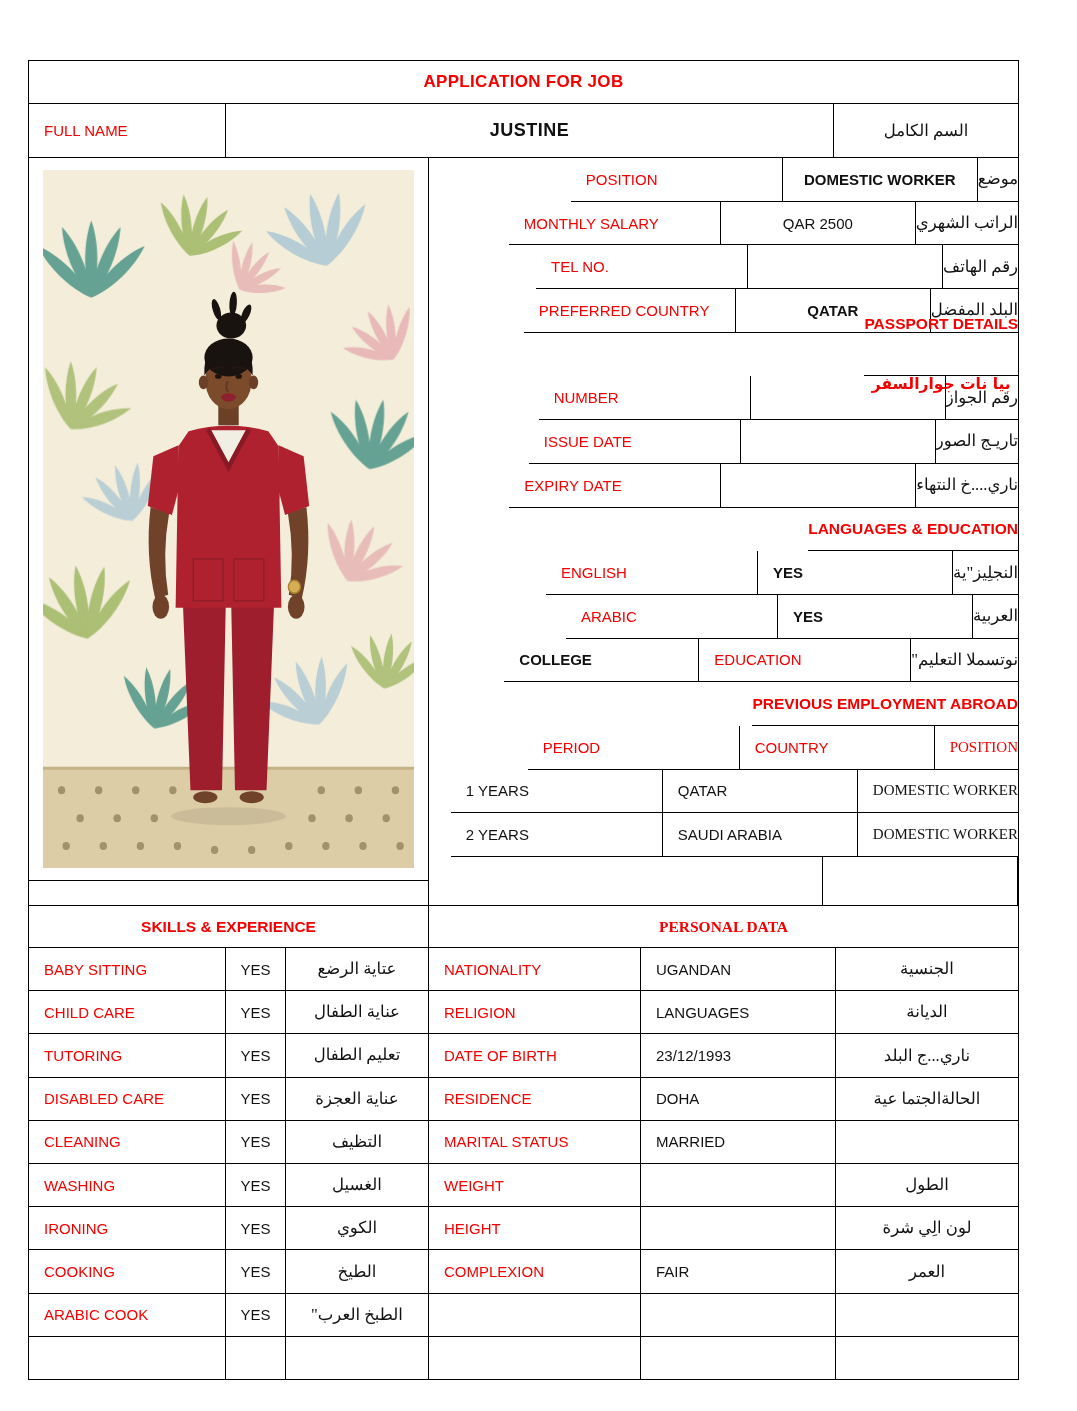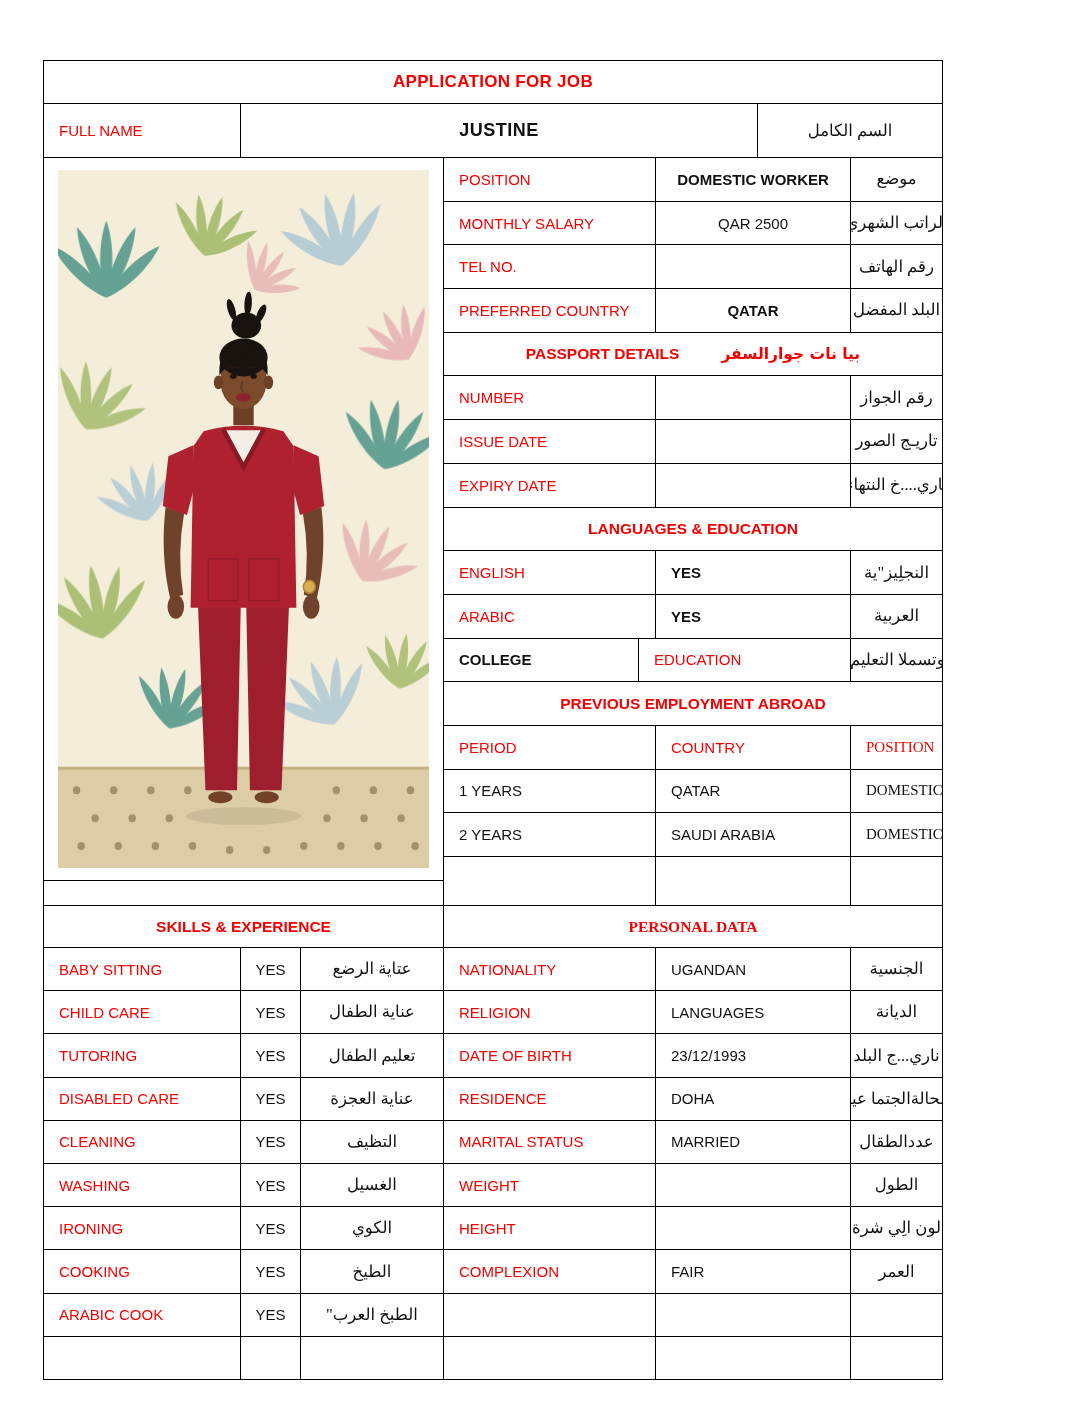--- a/index.html
+++ b/index.html
@@ -1,20 +1,20 @@
 <!DOCTYPE html>
 <html style="--red: #f40000; --ink: #111111;"><head>
 <meta charset="utf-8">
 <style>
   :root { --red:#f40000; --ink:#111111; --line:#000; }
   html,body{margin:0;padding:0;}
   body{background:#ffffff;}
   .page{position:relative;width:1077px;height:1411px;background:#fff;
         font-family:"Liberation Sans","DejaVu Sans",sans-serif;color:var(--ink);}
-  .form-table{position:absolute;left:43px;top:60px;width:900px;height:1320px;
+  .form-table{position:absolute;left:28px;top:60px;width:991px;height:1320px;
         border:1.6px solid var(--line);display:flex;flex-direction:column;background:#fff;
         box-sizing:border-box;font-size:15px;}
   .trow{display:flex;flex:0 0 auto;border-bottom:1px solid var(--line);box-sizing:border-box;min-height:0;}
   .trow.last{border-bottom:none;}
   .c{display:flex;align-items:center;border-right:1px solid var(--line);box-sizing:border-box;
      min-width:0;overflow:hidden;white-space:nowrap;}
   .c.endc{border-right:none;font-family:Liberation Serif, serif;}
   .w197{width:197px;} .w212{width:212px;} .w195{width:195px;} .w184{width:184px;}
   .w400{width:400px;} .w60{width:60px;} .grow{flex:1;}
   .red{color:var(--red);}
@@ -25,29 +25,29 @@
   .title-row{height:43px;justify-content:center;align-items:center;}
   .title-text{font-size:17px;letter-spacing:.3px;}
   .name-row{height:54px;}
   .name-text{font-size:18px;letter-spacing:.5px;}
   .main-row{height:748px;}
   .photo-cell{width:400px;border-right:1px solid var(--line);box-sizing:border-box;
               display:flex;flex-direction:column;}
   .photo-frame{flex:1;padding:12px 14px;box-sizing:border-box;}
   .photo-frame svg{width:100%;height:100%;display:block;}
   .photo-strip{height:25px;border-top:1px solid var(--line);box-sizing:border-box;}
-  .right-col{flex:1;display:flex;flex-direction:column;min-width:0;}
+  .right-col{flex:1;display:flex;flex-direction:column;min-width:0;align-items:flex-end;}
   .rrow{flex:0 0 43.7px;display:flex;border-bottom:1px solid var(--line);box-sizing:border-box;min-height:0;}
-  .rrow.sec{justify-content:center;align-items:center;gap:42px;}
+  .rrow.sec{justify-content:center;align-items:center;gap:42px;flex-direction:column;}
   .rrow.empty-fill{flex:1;border-bottom:none;}
   .sec-text{font-weight:bold;font-size:15.5px;color:var(--red);}
   .header-row{height:42px;}
   .bottom-row{flex:1;border-bottom:none;}
   .bcol{display:flex;flex-direction:column;min-width:0;box-sizing:border-box;}
-  .skills-col{width:400px;border-right:1px solid var(--line);}
+  .skills-col{width:400px;border-right:1px solid var(--line);justify-content:center;}
   .personal-col{flex:1;}
   .brow{flex:1;display:flex;border-bottom:1px solid var(--line);box-sizing:border-box;min-height:0;}
   .brow.last{border-bottom:none;}
 </style>
 </head>
 <body>
 
 <div class="page">
   <div class="form-table">
 
@@ -330,21 +330,20 @@
           <div class="c grow center ar endc">ناري...ج البلد</div>
         </div>
         <div class="brow">
           <div class="c w212 padl red">RESIDENCE</div>
           <div class="c w195 padl">DOHA</div>
           <div class="c grow center ar endc">الحالةالجتما عية</div>
         </div>
         <div class="brow">
           <div class="c w212 padl red">MARITAL STATUS</div>
           <div class="c w195 padl">MARRIED</div>
-          <div class="c grow center ar endc">عددالطقال</div>
         </div>
         <div class="brow">
           <div class="c w212 padl red">WEIGHT</div>
           <div class="c w195 padl"></div>
           <div class="c grow center ar endc">الطول</div>
         </div>
         <div class="brow">
           <div class="c w212 padl red">HEIGHT</div>
           <div class="c w195 padl"></div>
           <div class="c grow center ar endc">لون الِي شرة</div>

